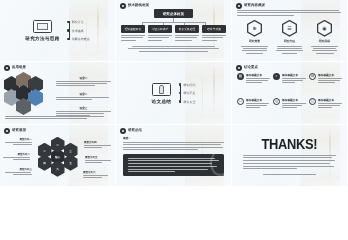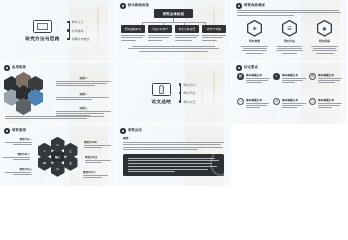--- a/index.html
+++ b/index.html
@@ -532,14 +532,34 @@
         <span class="tl w" style="width:96%"></span>
           <span class="tl w" style="width:100%"></span>
         <span class="tl w" style="width:92%"></span>
           <span class="tl w" style="width:98%"></span>
         <span class="tl w" style="width:88%"></span>
           <span class="tl w" style="width:52%"></span>
       </div>
     </div>
   </div>
 
+  <div class="slide">
+    <div class="wm wm-sheen"></div>
+    <div class="wm wm-a"></div>
+    <div class="wm wm-b"></div>
+
+    <div class="thx">
+      <div class="thx-t">THANKS!</div>
+      <div class="thx-body">
+        <span class="tl" style="width:100%"></span>
+          <span class="tl" style="width:96%"></span>
+        <span class="tl" style="width:99%"></span>
+          <span class="tl" style="width:94%"></span>
+        <span class="tl" style="width:98%"></span>
+          <span class="tl" style="width:58%"></span>
+      </div>
+      <div class="thx-sig">
+        <span class="tl" style="width:100%"></span>
+      </div>
+    </div>
+  </div>
 
 </div>
 
 </body></html>

